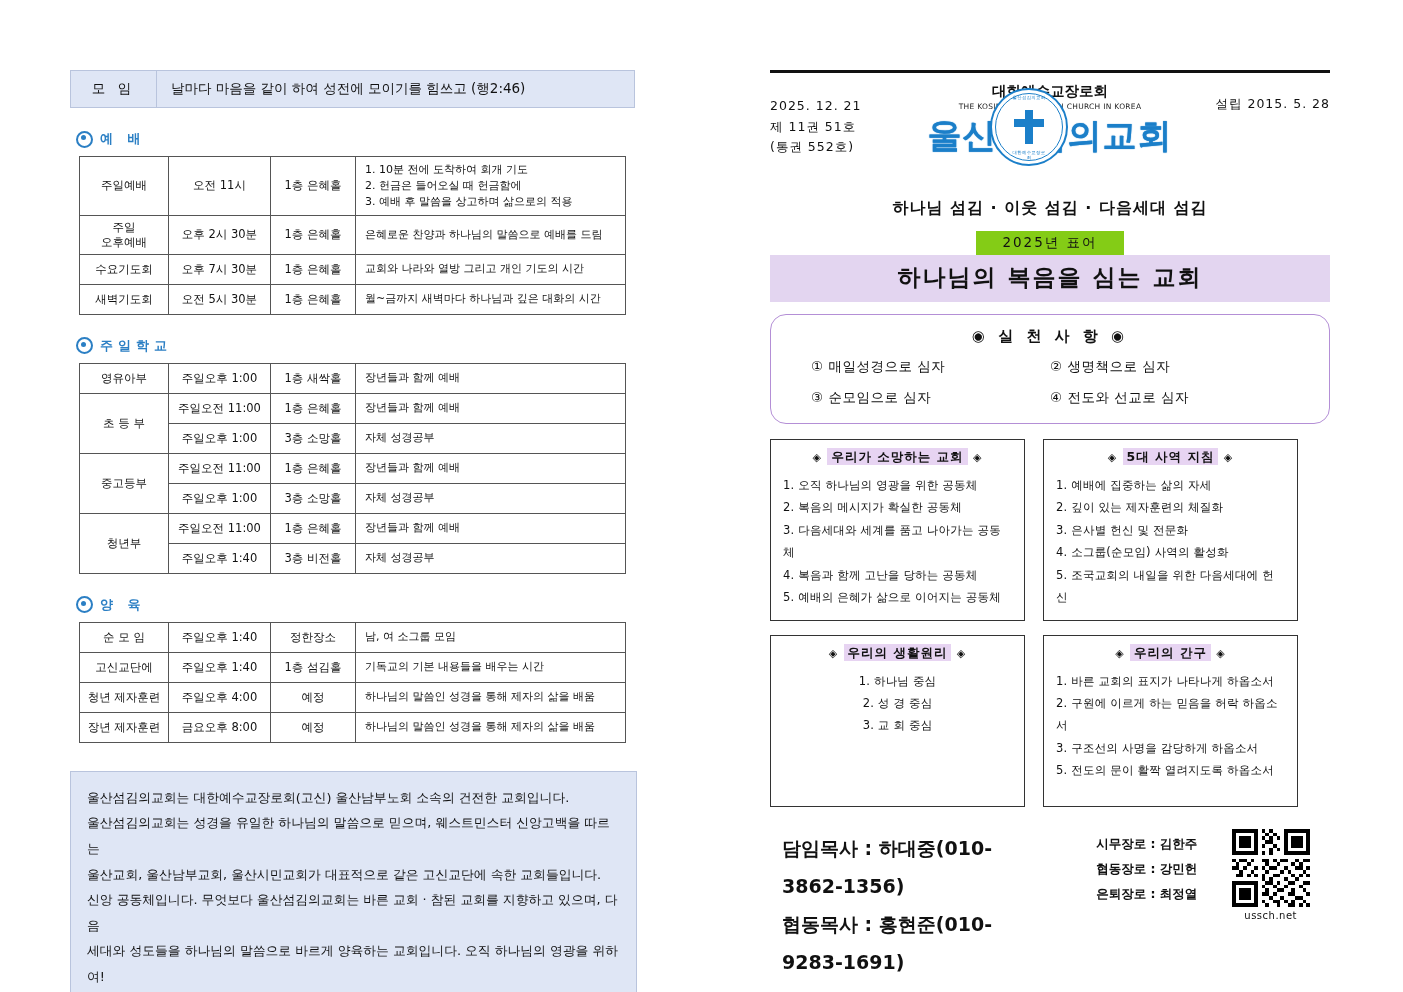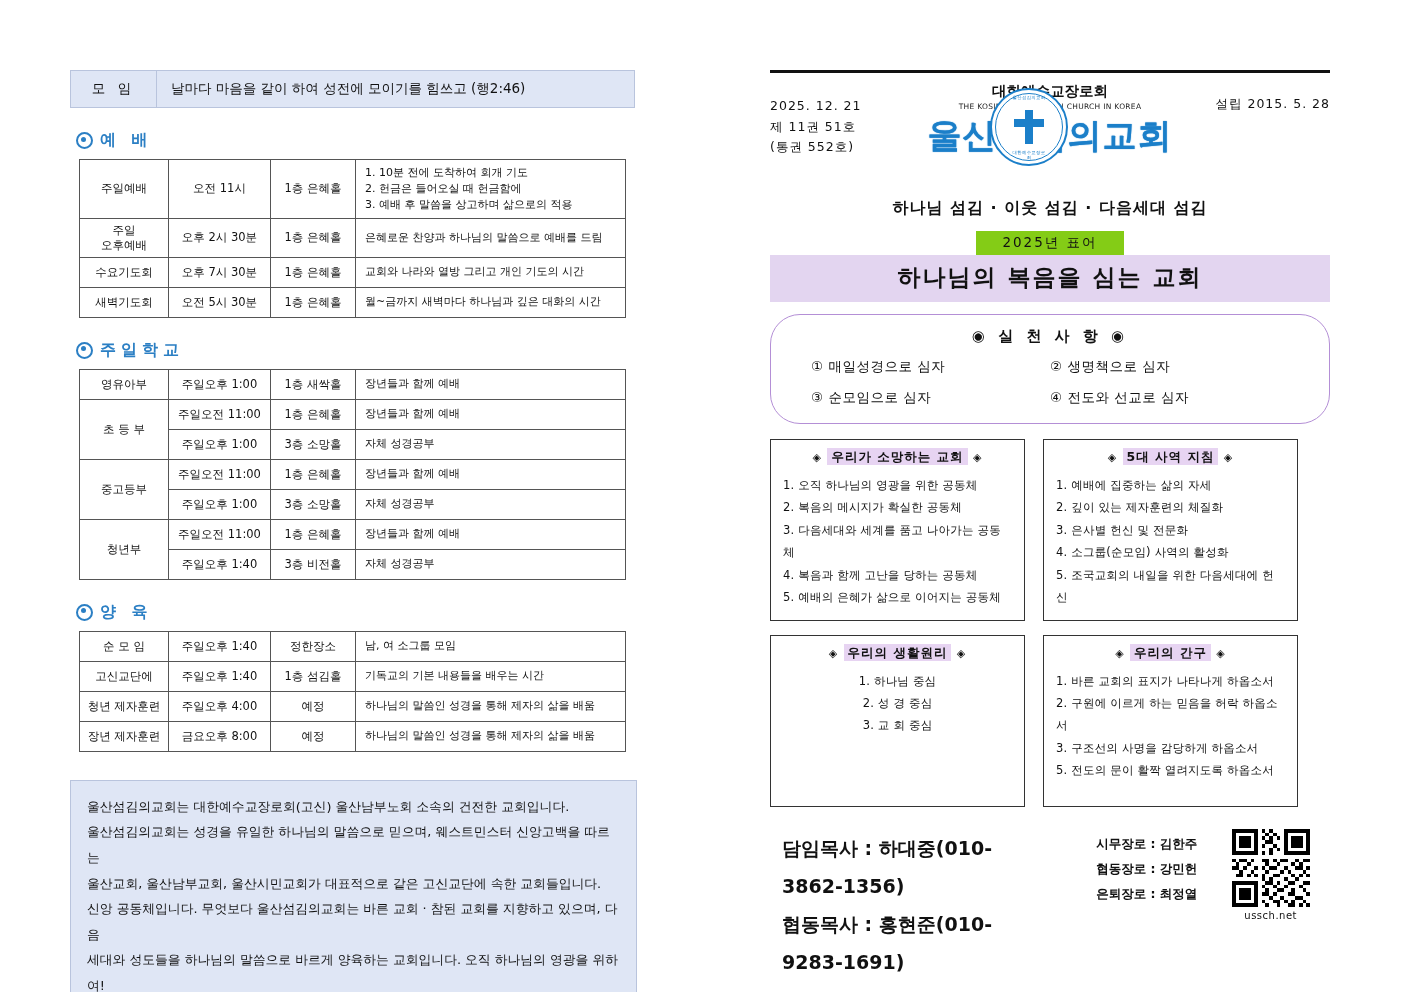--- a/index.html
+++ b/index.html
@@ -27,21 +27,21 @@
 
   .sec-head{display:flex;align-items:center;gap:7px;margin:22px 0 8px 6px;}
   .sec-head .bullet{
     width:13px;height:13px;border:2px solid #2b7fc4;border-radius:50%;
     position:relative;
   }
   .sec-head .bullet::after{
     content:"";position:absolute;left:2.5px;top:2.5px;width:5px;height:5px;
     background:#2b7fc4;border-radius:50%;
   }
-  .sec-head .t{color:#2b7fc4;font-size:16px;font-weight:bold;letter-spacing:5px;}
+  .sec-head .t{color:#2b7fc4;font-size:13px;font-weight:bold;letter-spacing:5px;}
 
   table.sched{border-collapse:collapse;width:547px;margin-left:9px;}
   table.sched td{
     border:1px solid #555;font-size:11.5px;padding:4px 3px;
     text-align:center;vertical-align:middle;height:21px;
   }
   table.sched td.desc{text-align:left;padding-left:9px;font-size:11px;line-height:1.45;}
   table.sched td.desc.multi{padding-top:5px;padding-bottom:5px;}
 
   .notice{
@@ -83,21 +83,21 @@
   .motto-box{margin-top:12px;text-align:center;}
   .motto-year{
     display:inline-block;background:#84cc16;font-size:13.5px;padding:3px 26px;letter-spacing:2px;
   }
   .motto-main{
     background:#e3d5f0;font-size:23px;font-weight:bold;letter-spacing:2px;
     padding:7px 0 9px 0;margin-top:0;
   }
 
   .practice{
-    margin-top:12px;border:1.5px solid #b48fd6;border-radius:30px;padding:12px 18px 16px 18px;
+    margin-top:12px;border:1.5px solid #b48fd6;border-radius:16px;padding:12px 18px 16px 18px;
   }
   .practice-title{text-align:center;font-size:15px;font-weight:bold;letter-spacing:4px;}
   .practice-title .dot{color:#111;}
   .practice-grid{display:grid;grid-template-columns:1fr 1fr;row-gap:13px;margin-top:12px;padding:0 22px;}
   .practice-grid div{font-size:13.5px;letter-spacing:0.5px;}
 
   .four-grid{display:grid;grid-template-columns:255px 255px;gap:14px 18px;margin-top:15px;}
   .card{border:1px solid #333;padding:9px 12px 11px 12px;}
   .card-title{text-align:center;font-size:12.5px;font-weight:bold;margin-bottom:8px;letter-spacing:1px;}
   .card-title .hl{background:#e7d4f2;padding:1px 4px;}

